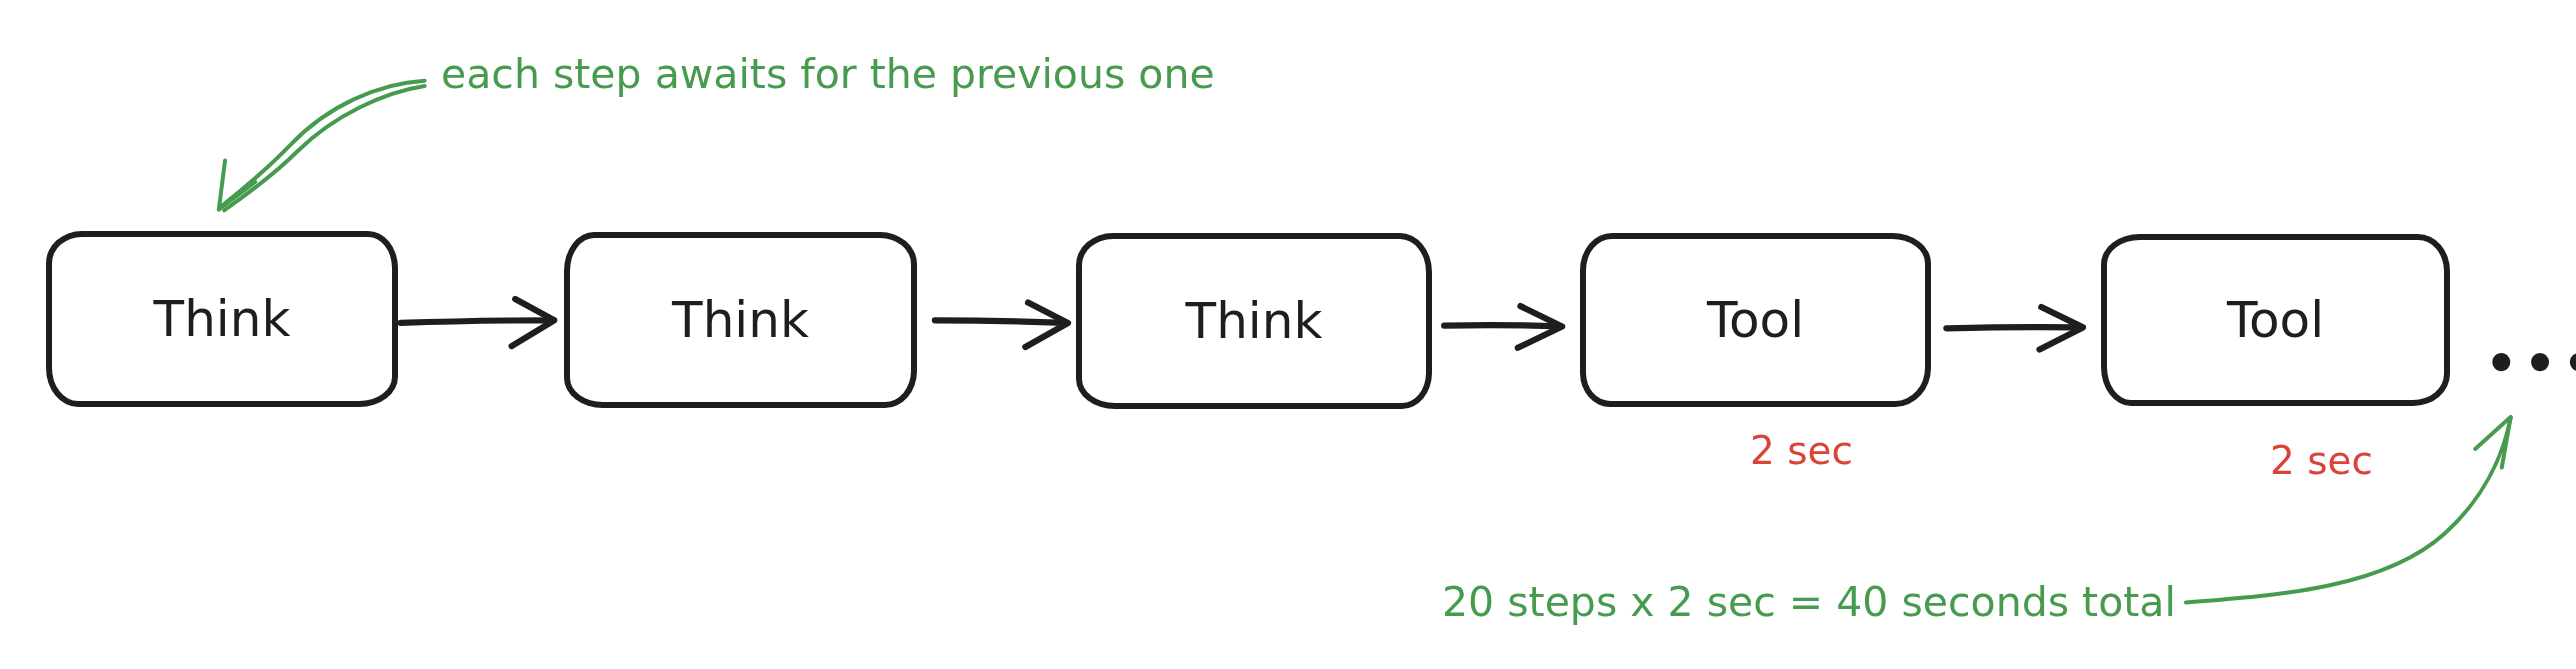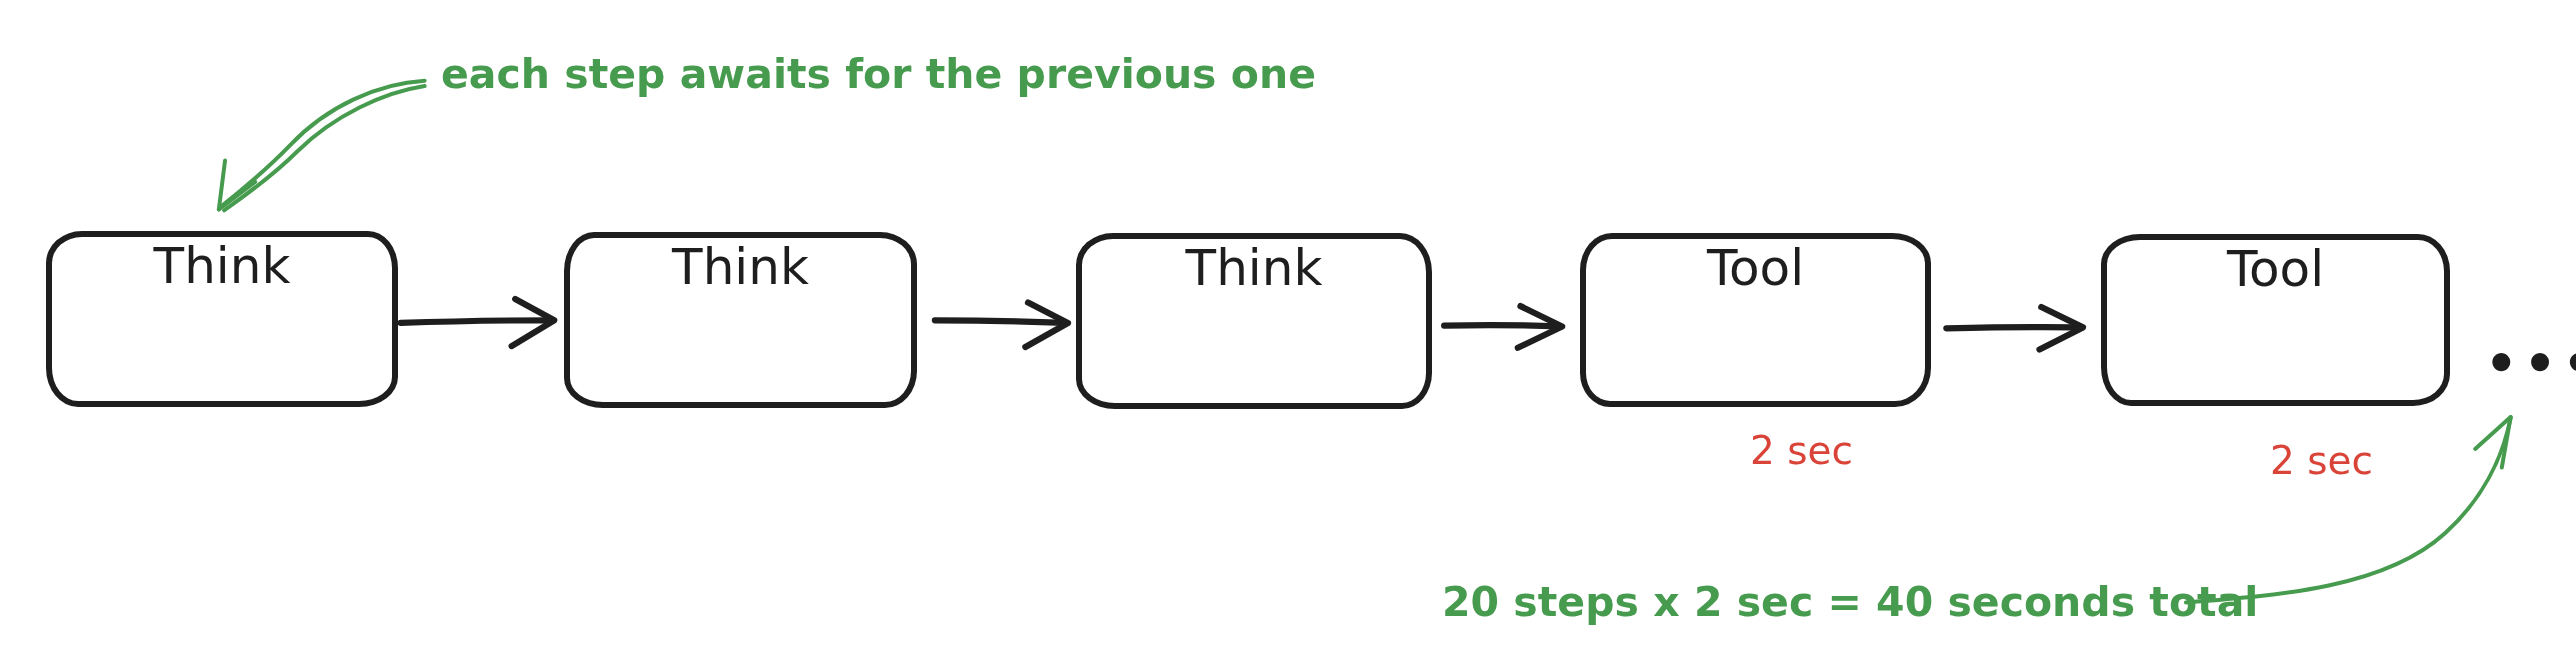--- a/index.html
+++ b/index.html
@@ -25,21 +25,21 @@
   .green-stroke { stroke: var(--annotation-green, #479b4e); stroke-width: 4.5; fill: none;
                   stroke-linecap: round; stroke-linejoin: round; }
 
   .node {
     position: absolute;
     box-sizing: border-box;
     height: 176px;
     background: #ffffff;
     border: 6.2px solid var(--ink, #1e1e1e);
     display: flex;
-    align-items: flex-start;
+    align-items: center;
     justify-content: center;
     color: var(--ink, #1e1e1e);
     font-size: 50px;
   }
   .n1 { left:   46px; top: 231px; width: 352px; border-radius: 36px 30px 39px 32px / 32px 37px 30px 39px; }
   .n2 { left:  564px; top: 232px; width: 353px; border-radius: 30px 37px 32px 39px / 39px 32px 37px 30px; }
   .n3 { left: 1076px; top: 233px; width: 356px; border-radius: 37px 32px 30px 39px / 32px 39px 36px 30px; }
   .n4 { left: 1580px; top: 233px; width: 351px; height: 174px; border-radius: 32px 39px 36px 30px / 37px 30px 39px 34px; }
   .n5 { left: 2101px; top: 234px; width: 349px; height: 172px; border-radius: 39px 32px 37px 30px / 30px 37px 32px 39px; }
 
@@ -53,21 +53,20 @@
   }
   .t1 { left: 1713px; top: 431px; }
   .t2 { left: 2233px; top: 441px; }
 
   .annotation {
     position: absolute;
     color: var(--annotation-green, #479b4e);
     font-size: 41px;
     line-height: 1.15;
     white-space: nowrap;
-    font-weight: bold;
   }
   .annotation.top    { left:  441px; top:  51px; }
   .annotation.bottom { left: 1442px; top: 579px; text-align: right; }
 
   .ellipsis {
     position: absolute;
     left: 2485px; top: 338px;
     color: var(--ink, #1e1e1e);
     font-size: 51px;
     font-weight: bold;

